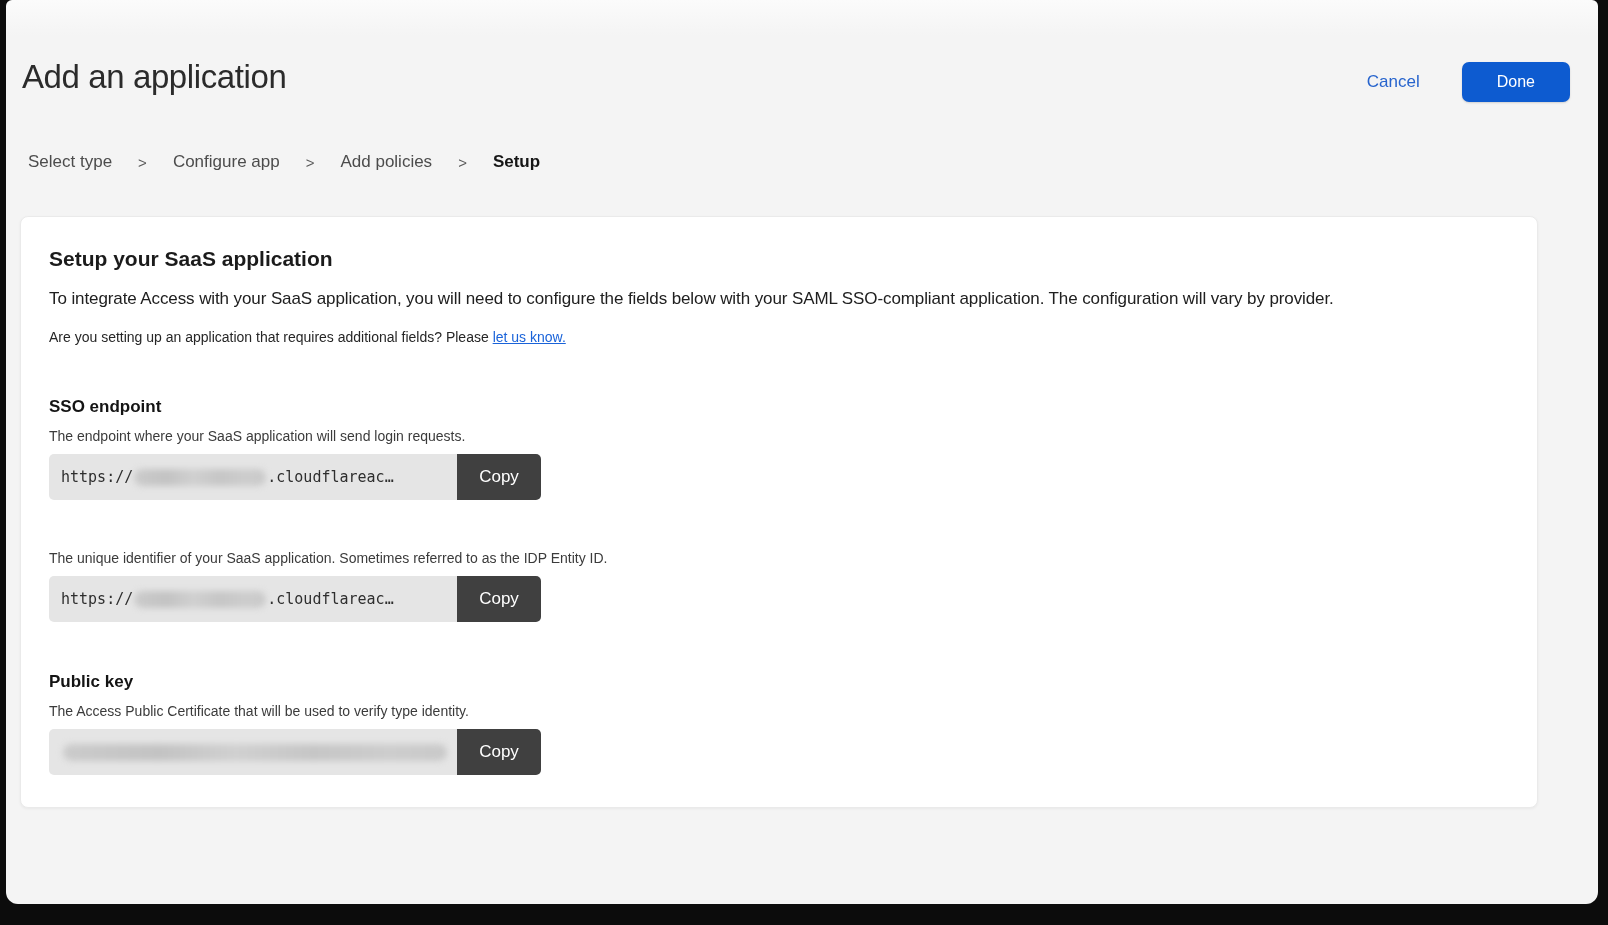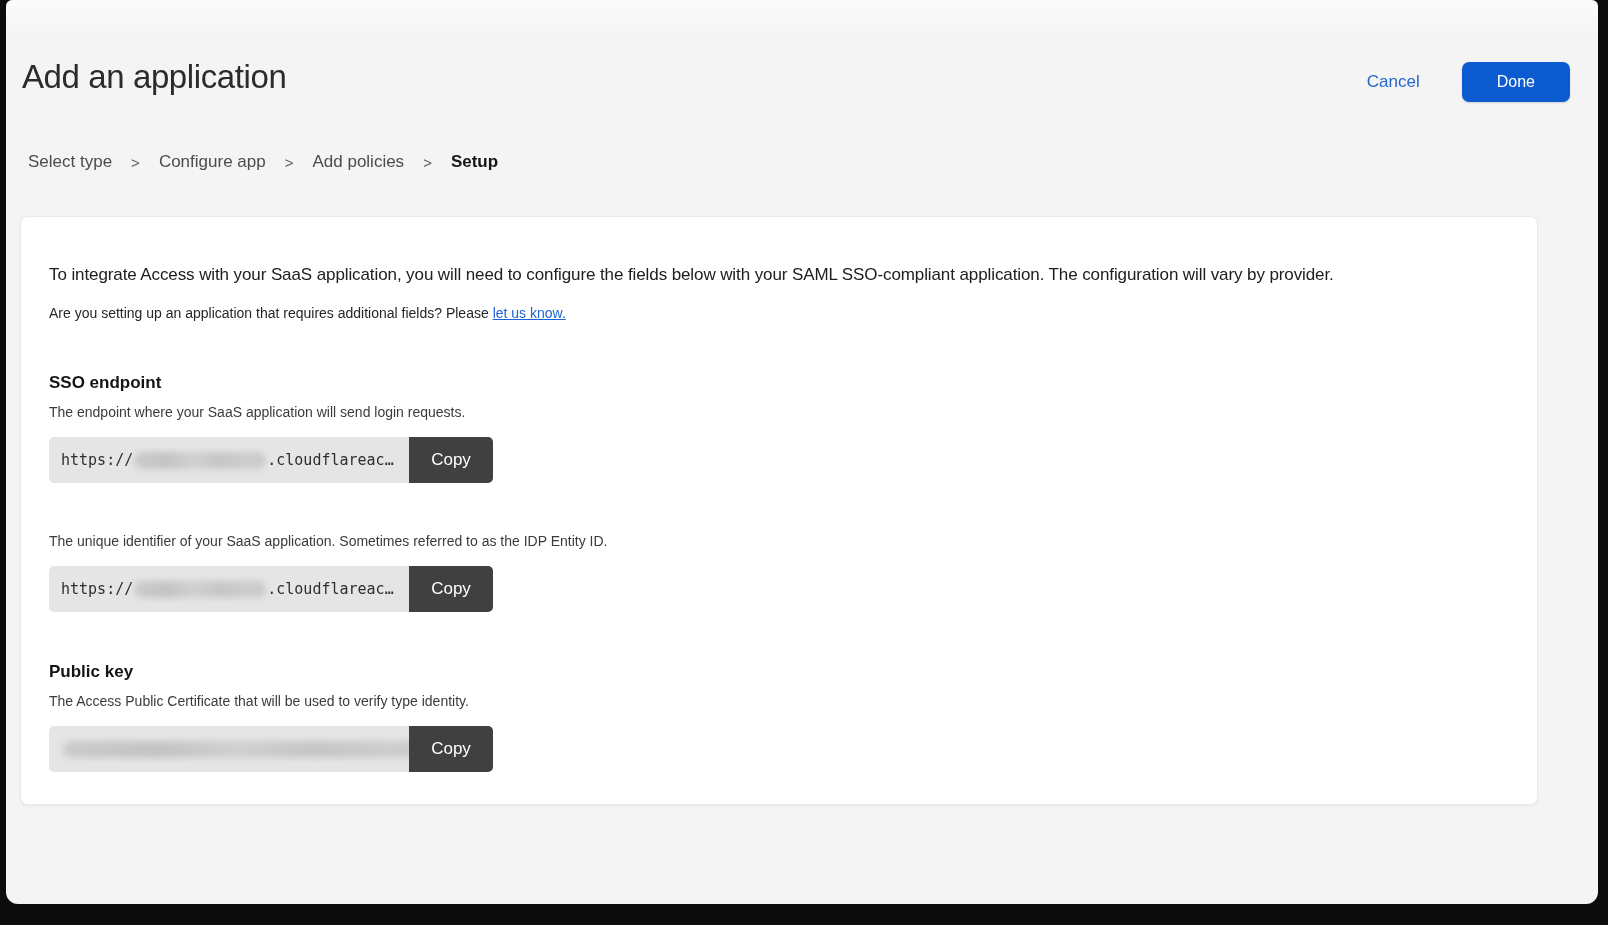--- a/index.html
+++ b/index.html
@@ -52,21 +52,21 @@
     border: none;
     border-radius: 7px;
     padding: 11px 35px;
     cursor: pointer;
     box-shadow: 0 1px 2px rgba(0,0,0,0.15);
   }
   
   .breadcrumb {
     display: flex;
     align-items: center;
-    gap: 19px;
+    gap: 26px;
     margin: 50px 0 0 22px;
     font-size: 17px;
     color: #4c4c4c;
   }
   .crumb { cursor: pointer; }
   .crumb.active { font-weight: 700; color: #161616; cursor: default; }
   .crumb-sep { color: #5a5a5a; font-size: 15px; }
   
   .card {
     margin: 44px 60px 0 14px;
@@ -104,23 +104,23 @@
     font-size: 17px;
     font-weight: 700;
     color: #141414;
   }
   .field-desc {
     margin-top: 11px;
     font-size: 14px;
     color: #3b3b3b;
   }
   .copy-row {
-    margin-top: 17px;
-    display: flex;
-    width: 444px;
+    margin-top: 10px;
+    display: flex;
+    width: 492px;
     height: 46px;
   }
   .value-box {
     flex: 1;
     min-width: 0;
     background: #e5e5e5;
     border-radius: 5px 0 0 5px;
     display: flex;
     align-items: center;
     padding: 0 12px;
@@ -169,20 +169,21 @@
     <span class="crumb">Select type</span>
     <span class="crumb-sep">&gt;</span>
     <span class="crumb">Configure app</span>
     <span class="crumb-sep">&gt;</span>
     <span class="crumb">Add policies</span>
     <span class="crumb-sep">&gt;</span>
     <span class="crumb active">Setup</span>
   </div>
 
   <div class="card">
+    <h2 class="card-title">Setup your SaaS application</h2>
     <p class="card-intro">To integrate Access with your SaaS application, you will need to configure the fields below with your SAML SSO-compliant application. The configuration will vary by provider.</p>
     <p class="card-note">
       <span>Are you setting up an application that requires additional fields? Please</span>
       <a class="note-link">let us know.</a>
     </p>
 
     <div class="field first">
       <div class="field-label">SSO endpoint</div>
       <div class="field-desc">The endpoint where your SaaS application will send login requests.</div>
       <div class="copy-row">

